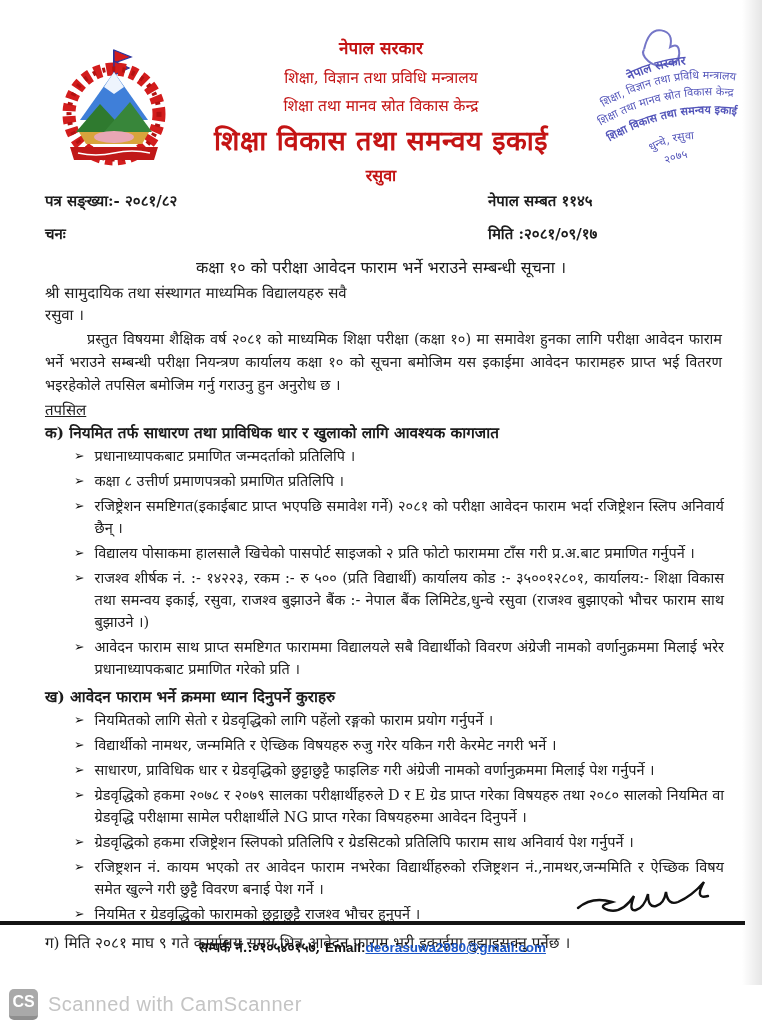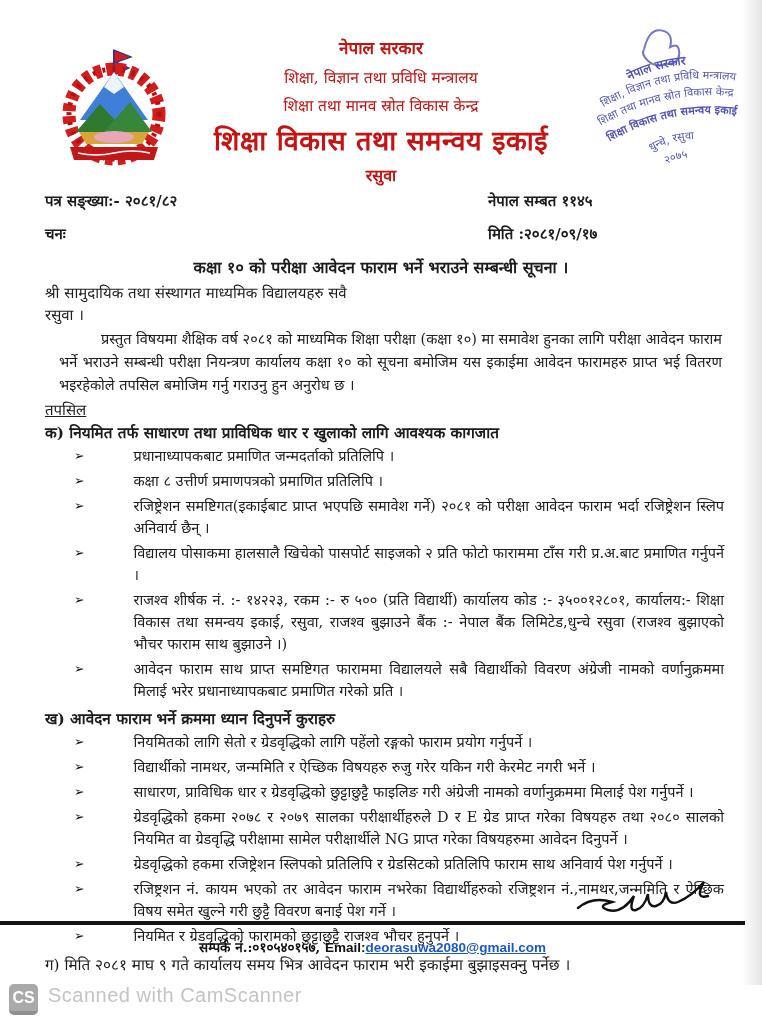--- a/index.html
+++ b/index.html
@@ -17,41 +17,41 @@
   .h-gov{font-size:17px;font-weight:bold;margin:0 0 7px;}
   .h-min{font-size:15.5px;margin:0 0 6px;}
   .h-cen{font-size:15.5px;margin:0 0 5px;}
   .h-unit{font-size:27px;font-weight:bold;margin:0 0 6px;letter-spacing:.5px;}
   .h-dist{font-size:16px;font-weight:bold;margin:0;text-align:center;}
   
   .meta{padding:22px 42px 0 45px;font-size:15px;font-weight:bold;}
   .meta-row{display:flex;justify-content:space-between;margin-bottom:13px;align-items:flex-end;}
   .meta-right{width:232px;text-align:left;}
   
-  .subject{text-align:center;font-weight:bold;font-size:16px;margin:2px 0 4px;}
+  .subject{text-align:center;font-weight:normal;font-size:16px;margin:2px 0 4px;}
   .addr{padding:0 45px;font-size:15px;line-height:22px;}
   
-  .para{padding:2px 40px 0 45px;font-size:14.5px;line-height:23px;text-align:justify;text-indent:42px;margin-left:14px;}
+  .para{padding:2px 40px 0 45px;font-size:14.5px;line-height:23px;text-align:justify;text-indent:42px;}
   .tapasil{padding:2px 45px 0;font-size:15px;text-decoration:underline;}
   .sec-head{padding:3px 45px 0;font-size:15.3px;font-weight:bold;}
   ul.arrow-list{list-style:none;margin:3px 0 0;padding:0 38px 0 74px;}
   ul.arrow-list li{display:flex;align-items:flex-start;margin-bottom:3px;}
   .mk{flex:0 0 auto;font-size:12.5px;line-height:22px;margin-right:10px;color:#111;}
-  .li-t{font-size:14.5px;line-height:22px;text-align:justify;margin-left:39px;}
+  .li-t{font-size:14.5px;line-height:22px;text-align:justify;}
   .sec-ga{padding:4px 45px 0;font-size:15.3px;font-weight:normal;}
   
   .signature{position:absolute;right:40px;top:878px;}
   .rule{position:absolute;left:0;top:921px;width:745px;height:4px;background:#141414;}
   .footer{position:absolute;left:0;top:938px;width:745px;text-align:center;font-size:13.5px;font-weight:bold;}
   .footer .contact{color:#111;}
   .footer .email-label{color:#111;font-family:"Liberation Sans",sans-serif;}
   .footer .email{color:#1c57c9;text-decoration:underline;font-family:"Liberation Sans",sans-serif;text-align:center;}
   
   .cam-bar{position:absolute;left:0;bottom:0;width:630px;height:40px;background:#fff;
-    display:flex;align-items:flex-start;font-family:"Liberation Sans",sans-serif;}
+    display:flex;align-items:center;font-family:"Liberation Sans",sans-serif;}
   .cs-badge{width:29px;height:27px;margin:0 10px 0 9px;background:#a9a9a9;border-radius:5px;
     color:#fff;font-weight:bold;font-size:16px;display:flex;align-items:center;justify-content:center;
     border-bottom:4px solid #8f8f8f;}
   .cs-label{color:#c4c4c4;font-size:20px;letter-spacing:.5px;}
 </style>
 </head>
 <body>
 
 <div class="page">
 

